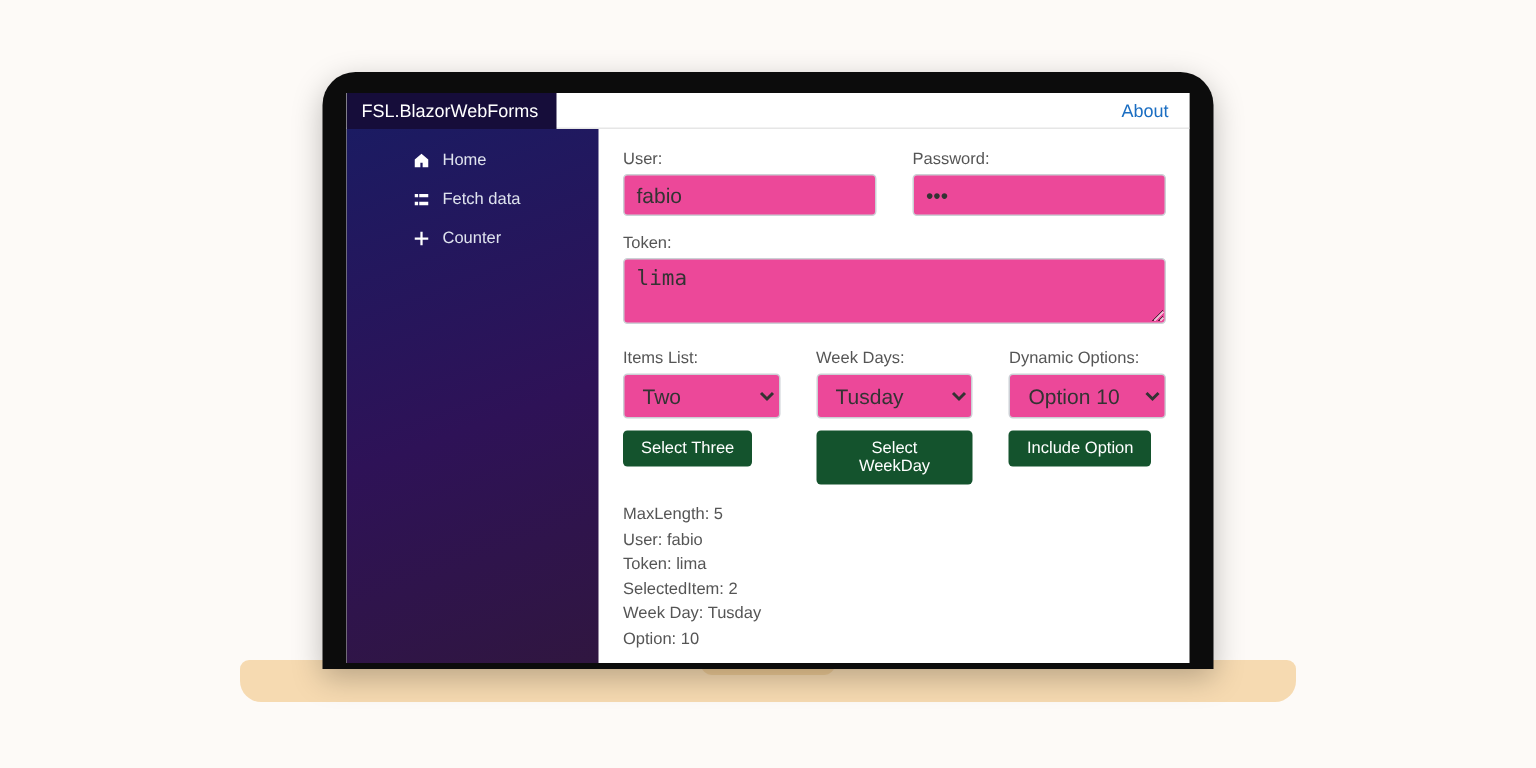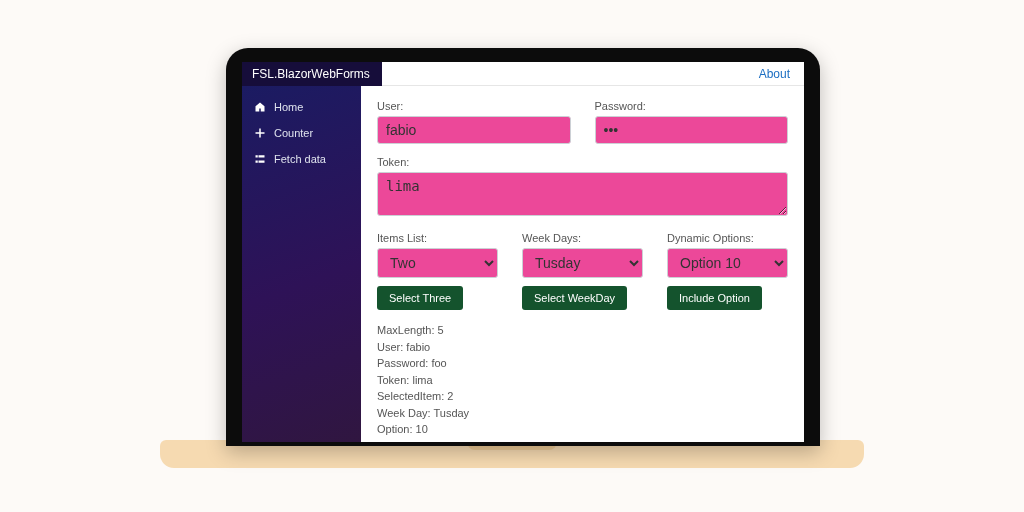--- a/index.html
+++ b/index.html
@@ -1,28 +1,28 @@
 <!DOCTYPE html>
 <html><head>
 <meta charset="utf-8">
 <style>
   * { box-sizing: border-box; margin: 0; padding: 0; }
   html, body { width: 1024px; height: 512px; background: #fdfaf7; font-family: -apple-system, "Segoe UI", Arial, sans-serif; }
   .stage { position: relative; width: 1024px; height: 512px; }
   .laptop-base { position: absolute; left: 160px; top: 440px; width: 704px; height: 28px; background: #f6dab1; border-radius: 6px 6px 14px 14px; }
   .laptop-base::after { content:""; position:absolute; left:50%; top:2px; transform:translateX(-50%); width:90px; height:8px; background:#ecc994; border-radius:0 0 8px 8px; }
-  .bezel { position: absolute; left: 226px; top: 48px; width: 594px; height: 398px; background: #0c0c0c; border-radius: 22px 22px 0 0; box-shadow: 0 6px 20px rgba(0,0,0,.25); padding: 14px 16px 0 16px; }
+  .bezel { position: absolute; left: 215px; top: 48px; width: 594px; height: 398px; background: #0c0c0c; border-radius: 22px 22px 0 0; box-shadow: 0 6px 20px rgba(0,0,0,.25); padding: 14px 16px 0 16px; }
   .screen { width: 100%; height: 380px; background: #fff; overflow: hidden; }
 
   .topbar { display:flex; justify-content:space-between; align-items:center; height:24px; background:#fff; border-bottom:1px solid #e6e6e6; font-size:12px; }
   .brand-area { width:140px; height:24px; background:#160d3a; color:#fff; display:flex; align-items:center; padding-left:10px; font-size:12px; }
   .about { color:#1b6ec2; padding-right:14px; cursor:pointer; }
 
   .body { display:flex; height: calc(100% - 24px); }
-  .sidebar { width:119px; background: linear-gradient(160deg,#1b1b62 0%, #2e1257 55%, #301640 100%); padding-top:8px; }
+  .sidebar { width:168px; background: linear-gradient(160deg,#1b1b62 0%, #2e1257 55%, #301640 100%); padding-top:8px;padding-left:32px; }
   .navitem { display:flex; align-items:center; gap:8px; color:#dfe3ee; font-size:11px; padding:7px 12px; cursor:pointer; }
   .navitem.active { background: rgba(255,255,255,.16); }
   .ic { width:12px; height:12px; display:inline-flex; align-items:center; justify-content:center; }
   .ic svg { width:12px; height:12px; fill:#fff; }
 
   .main { flex:1; padding:14px 16px 10px 16px; overflow:auto; }
   .row { display:flex; gap:24px; margin-bottom:12px; }
   .col { flex:1; min-width:0; }
   .lbl { font-size:11px; color:#555; margin-bottom:4px; display:block; }
   input[type=text], input[type=password], textarea, select {
@@ -53,32 +53,32 @@
             <span class="ic">
               <svg viewBox="0 0 16 16">
                   <path d="M8 2l6 5v7H9v-4H7v4H2V7z"></path>
                 </svg>
             </span>
             <span>Home</span>
           </div>
           <div class="navitem">
             <span class="ic">
               <svg viewBox="0 0 16 16">
+                  <path d="M2 3h3v3H2zM6 3h8v3H6zM2 10h3v3H2zM6 10h8v3H6z"></path>
+                </svg>
+            </span>
+            <span>Fetch data</span>
+          </div>
+          <div class="navitem">
+            <span class="ic">
+              <svg viewBox="0 0 16 16">
                   <path d="M7 2h2v5h5v2H9v5H7V9H2V7h5z"></path>
                 </svg>
             </span>
             <span>Counter</span>
-          </div>
-          <div class="navitem">
-            <span class="ic">
-              <svg viewBox="0 0 16 16">
-                  <path d="M2 3h3v3H2zM6 3h8v3H6zM2 10h3v3H2zM6 10h8v3H6z"></path>
-                </svg>
-            </span>
-            <span>Fetch data</span>
           </div>
         </nav>
 
         <main class="main">
 
           <div class="row">
             <div class="col">
               <label class="lbl">User:</label>
               <input type="text" value="fabio" style="">
             </div>
@@ -115,21 +115,20 @@
               <select>
                 <option>Option 10</option>
               </select>
               <button class="btn">Include Option</button>
             </div>
           </div>
 
           <div class="summary">
             <div>MaxLength: 5</div>
             <div>User: fabio</div>
-            <div>Password: foo</div>
             <div>Token: lima</div>
             <div>SelectedItem: 2</div>
             <div>Week Day: Tusday</div>
             <div>Option: 10</div>
           </div>
 
         </main>
       </div>
     </div>
   </div>

